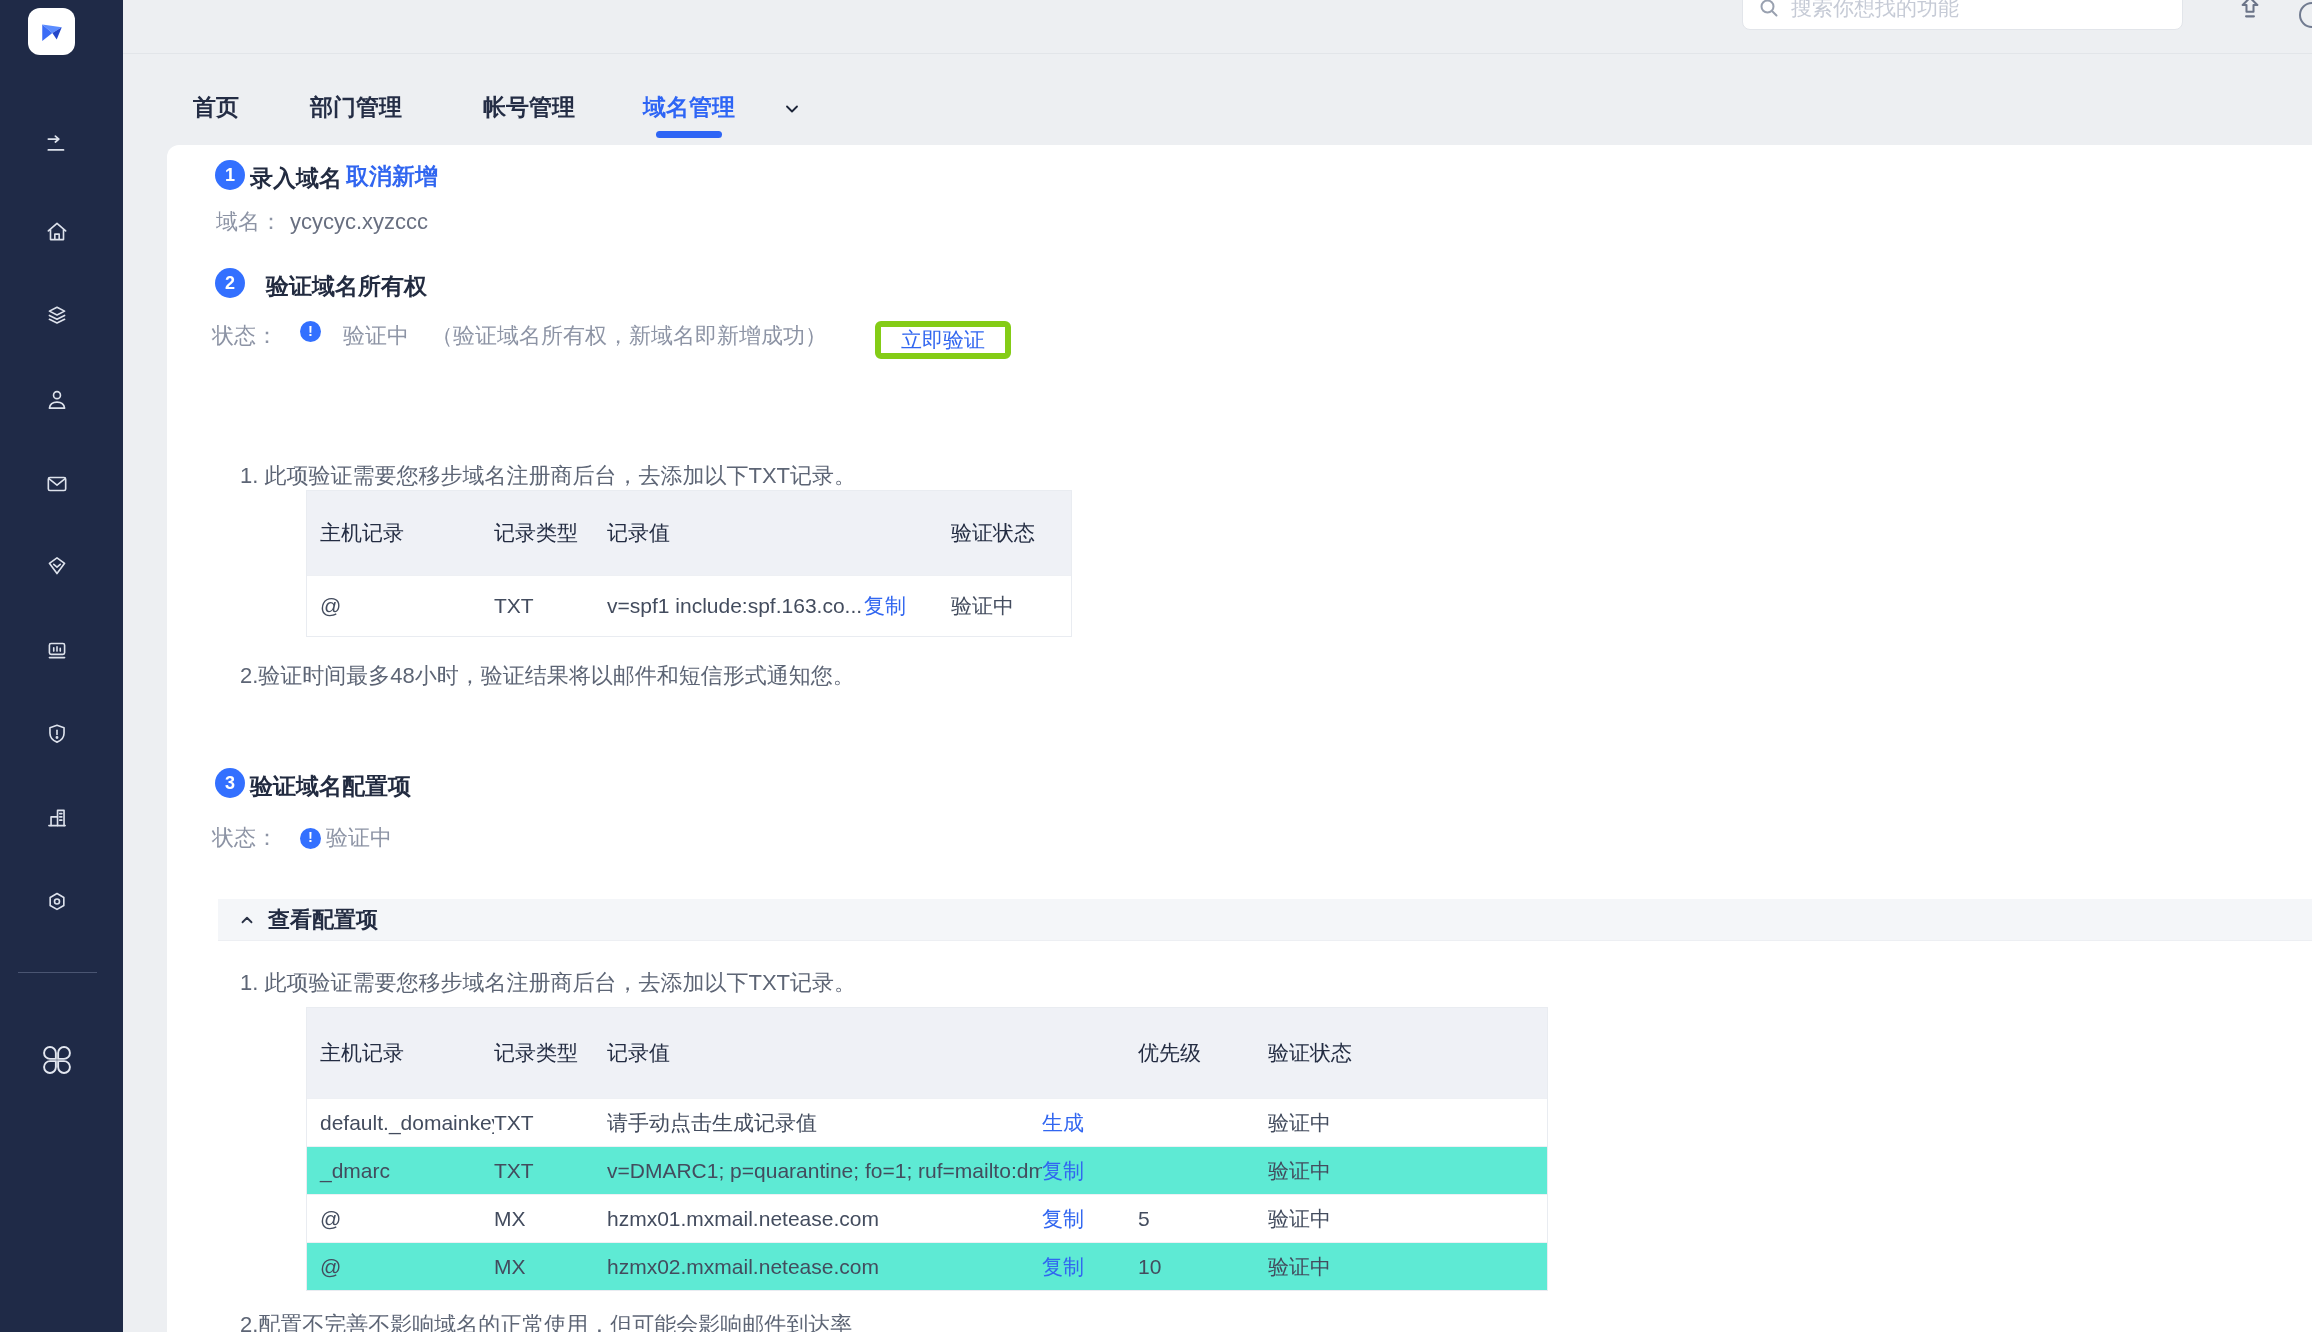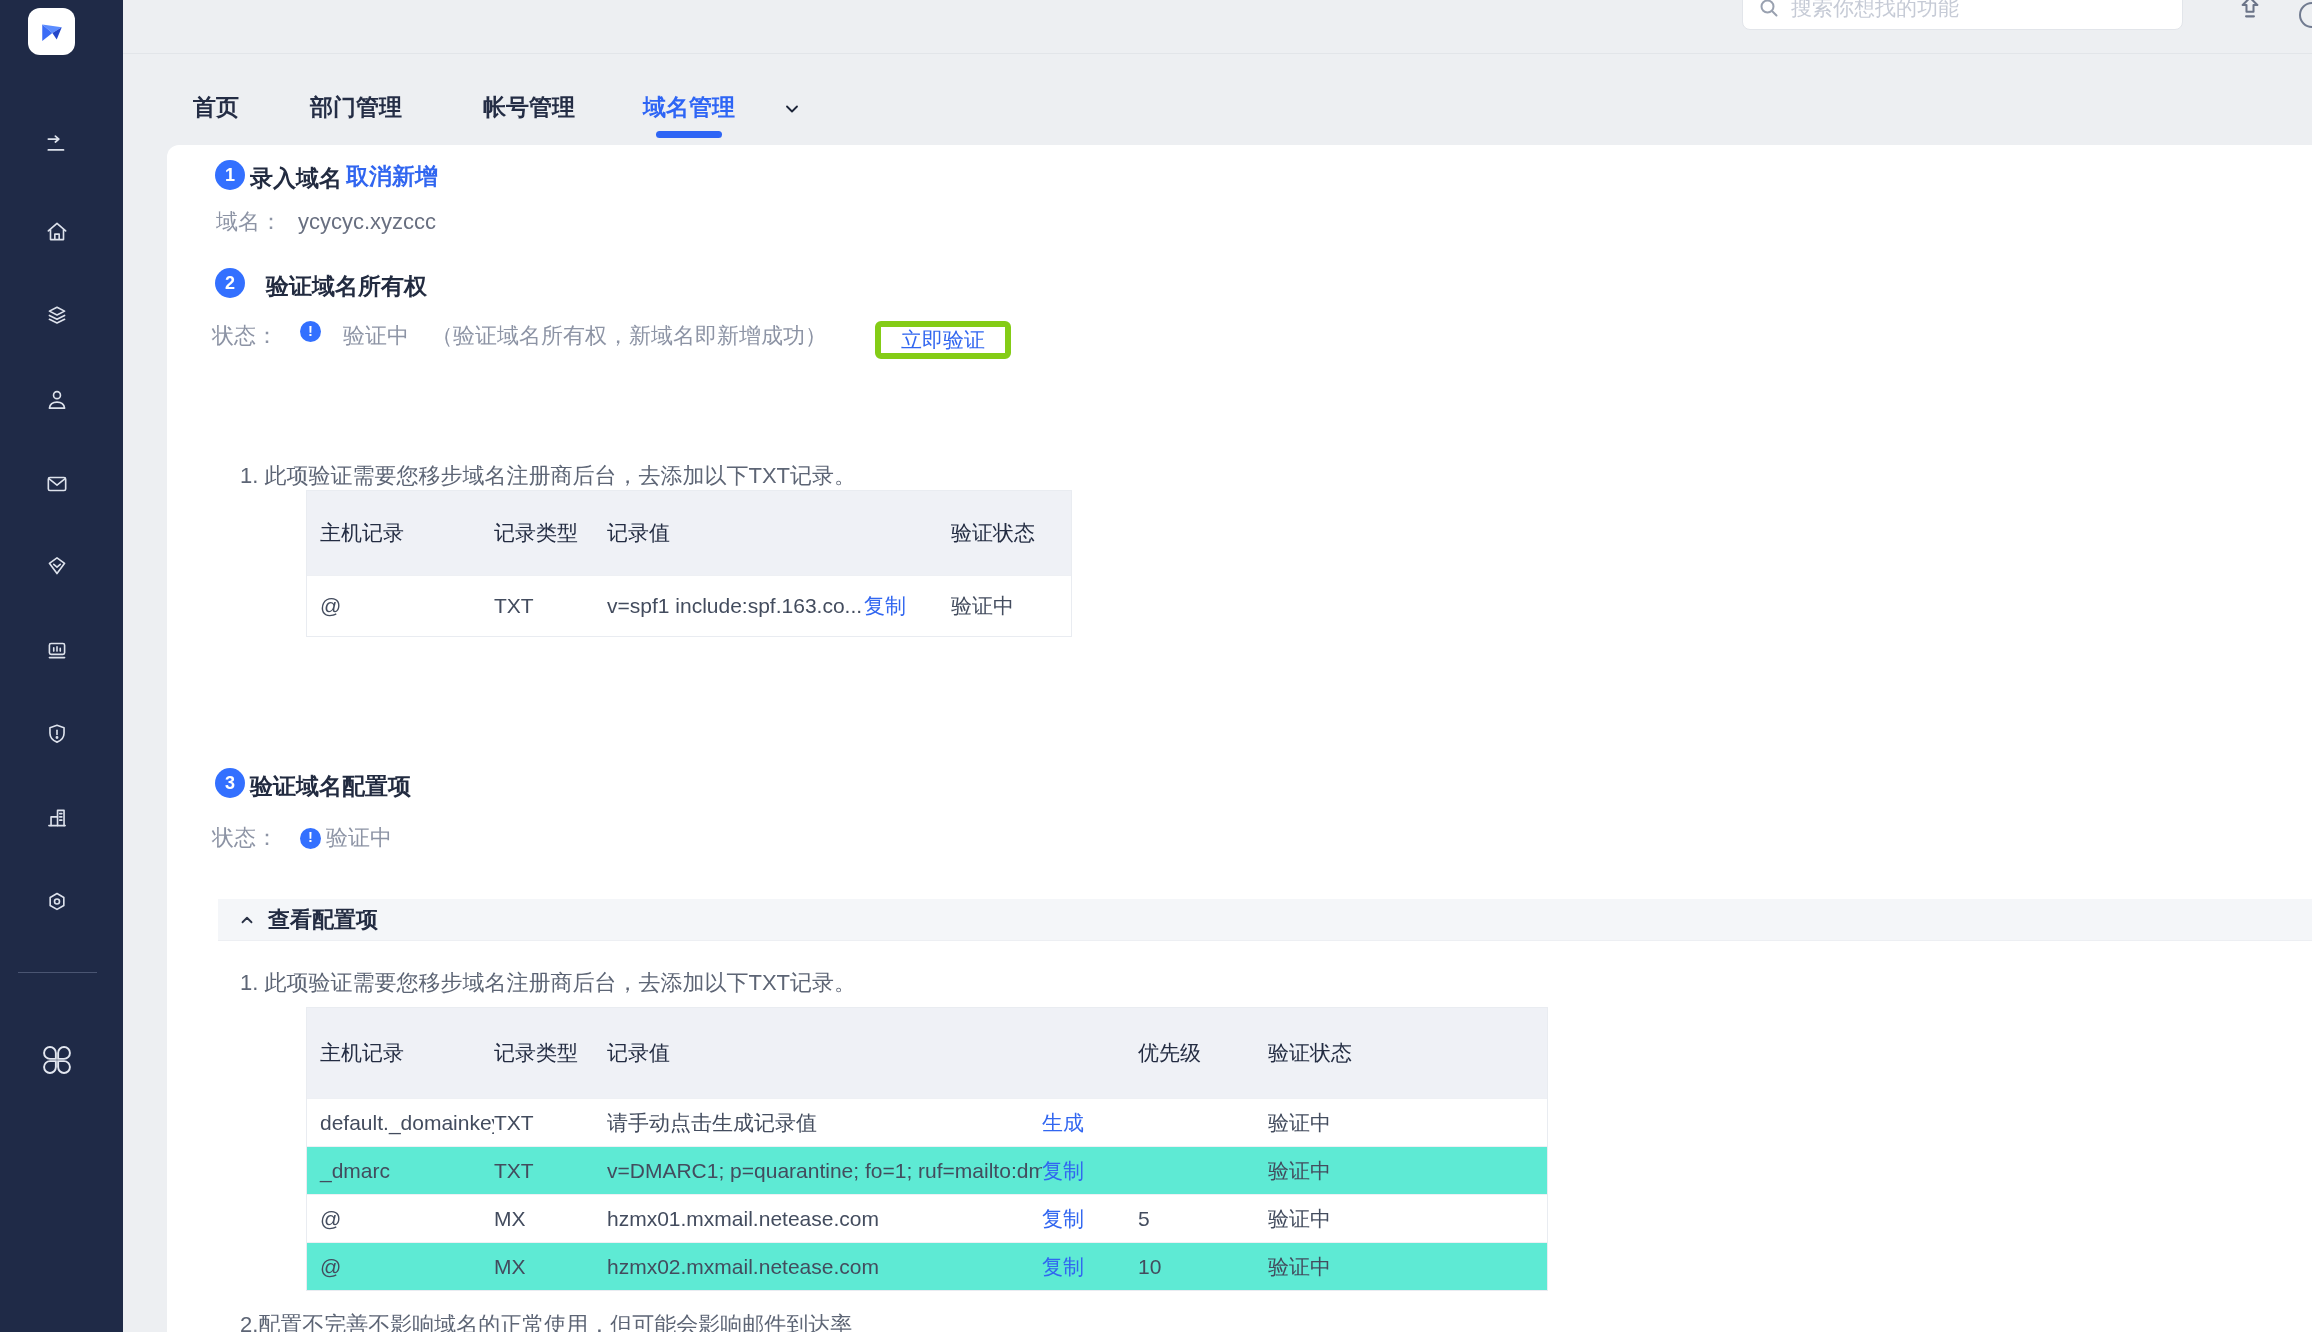--- a/index.html
+++ b/index.html
@@ -32,21 +32,21 @@
   .tab-chevron { position:absolute; left:659px; top:99px; }
 
   
   .card { position:absolute; left:44px; top:145px; right:0; bottom:-20px; background:#fff; border-radius:12px 0 0 0; }
 
   .step-circle { position:absolute; width:30px; height:30px; border-radius:50%; background:#3370ff; color:#fff; font-size:18px; font-weight:700; display:flex; align-items:center; justify-content:center; }
   .step-title { position:absolute; font-size:23px; font-weight:700; color:#222b40; white-space:nowrap; }
   .link { color:#3166f0; cursor:pointer; text-decoration:none; white-space:nowrap; }
 
   .domain-row { position:absolute; left:49px; top:62px; font-size:22px; color:#8d94a5; }
-  .domain-row .val { color:#686f80; margin-left:16px; }
+  .domain-row .val { color:#686f80; margin-left:8px; }
 
   .status-row { position:absolute; display:flex; align-items:flex-start; gap:22px; font-size:22px; color:#8d94a5; white-space:nowrap;font-family:Liberation Mono, monospace; }
   .info-icon { width:21px; height:21px; border-radius:50%; background:#3370ff; color:#fff; font-size:14px; font-weight:700; display:flex; align-items:center; justify-content:center; flex:0 0 auto; }
   .status-tight { display:flex; align-items:center; gap:5px; }
   .verify-btn { margin-left:26px; height:38px; padding:0 20px; border:6px solid #84cc16; border-radius:6px; background:#fff; color:#3166f0; font-size:21px; font-family:inherit; display:flex; align-items:center; cursor:pointer; }
 
   .panel { position:absolute; left:51px; right:0; }
   .panel-header { height:42px; background:#f4f6f9; border-bottom:1px solid #edeff3; display:flex; align-items:center; padding-left:20px; gap:12px; font-size:22px; font-weight:700; color:#232c42; cursor:pointer; }
   .panel1 { top:238px; height:329px; border-bottom:1px solid #e8ebef; background:#fff; }
   .panel2 { top:754px; height:600px; background:#fff; }
@@ -208,20 +208,21 @@
         <div class="cell">验证状态</div>
       </div>
       <div class="t-row">
         <div class="cell c1">@</div>
         <div class="cell">TXT</div>
         <div class="cell">v=spf1 include:spf.163.co...</div>
         <a class="cell link">复制</a>
         <div class="cell">验证中</div>
       </div>
     </div>
+    <div class="instruction" style="left:73px;top:516px">2.验证时间最多48小时，验证结果将以邮件和短信形式通知您。</div>
 
     <div class="step-circle" style="left:48px;top:623px">3</div>
     <div class="step-title" style="left:83px;top:626px">验证域名配置项</div>
 
     <div class="status-row" style="left:45px;top:678px">
       <span>状态：</span>
       <span class="status-tight">
         <span class="info-icon">!</span>
         <span>验证中</span>
       </span>

